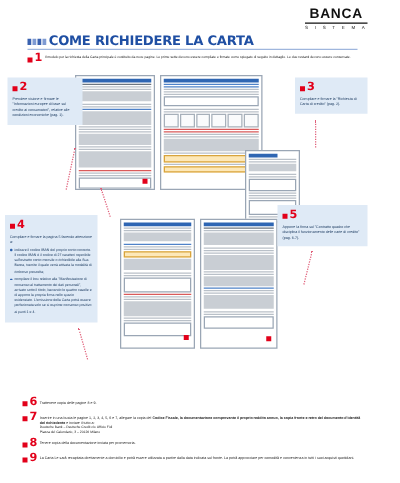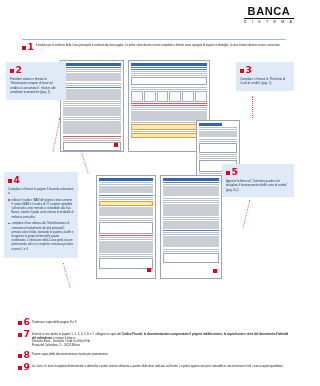--- a/index.html
+++ b/index.html
@@ -88,20 +88,29 @@
 <body>
 
 <div class="page">
 
   <div class="logo">
     <div class="logo-main">BANCA</div>
     <div class="logo-rule"></div>
     <div class="logo-sub">S I S T E M A</div>
   </div>
 
+  <div class="title-row">
+    <span class="title-dots">
+        <i></i>
+        <i></i>
+        <i></i>
+        <i></i>
+      </span>
+    <span class="page-title">COME RICHIEDERE LA CARTA</span>
+  </div>
   <div class="title-underline"></div>
 
   <div class="intro">
     <span class="marker">
       <i class="msq"></i>
         <span class="mnum">1</span>
     </span>
     <span class="intro-text">Il modulo per la richiesta della Carta principale è costituito da nove pagine. Le prime sette devono essere compilate e firmate come spiegato di seguito in dettaglio. Le due restanti devono essere conservate.</span>
   </div>
 

